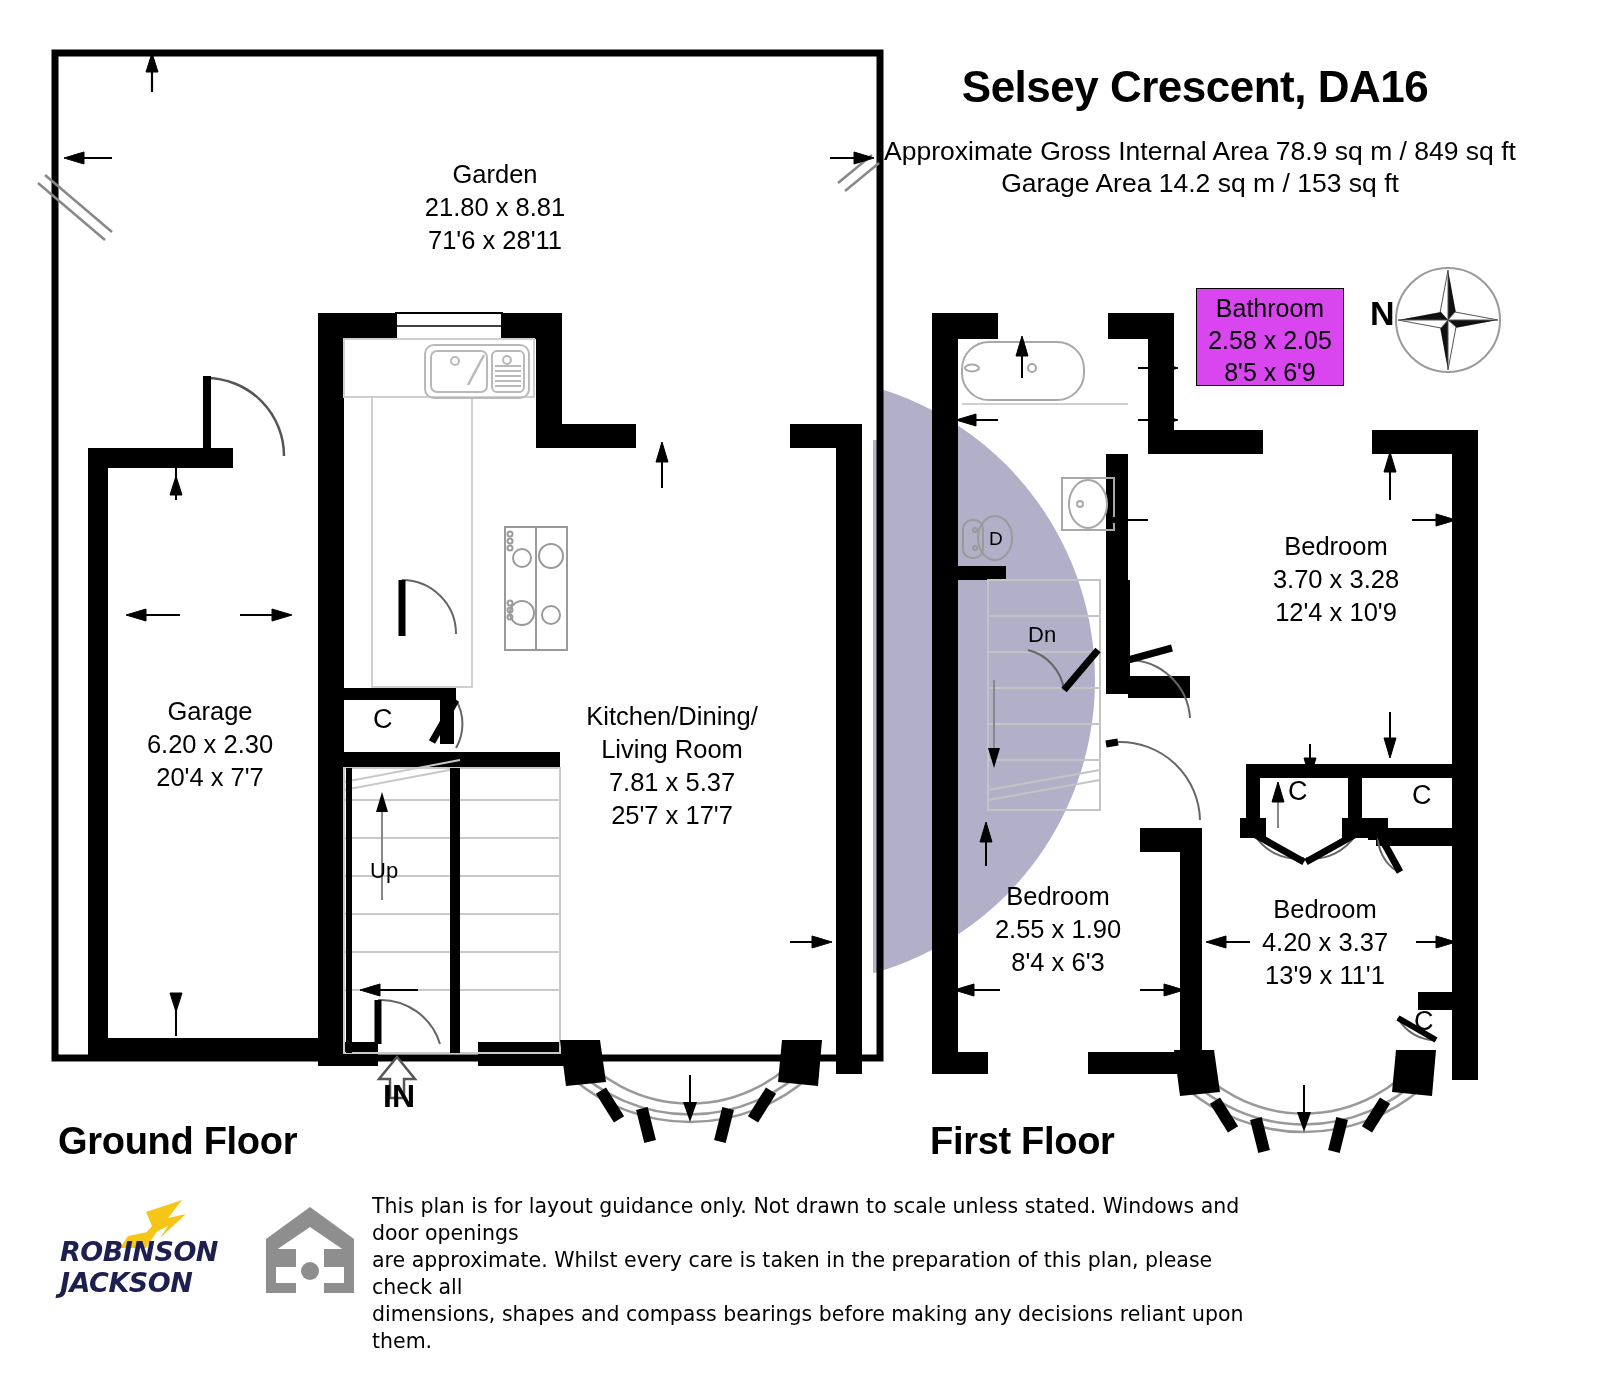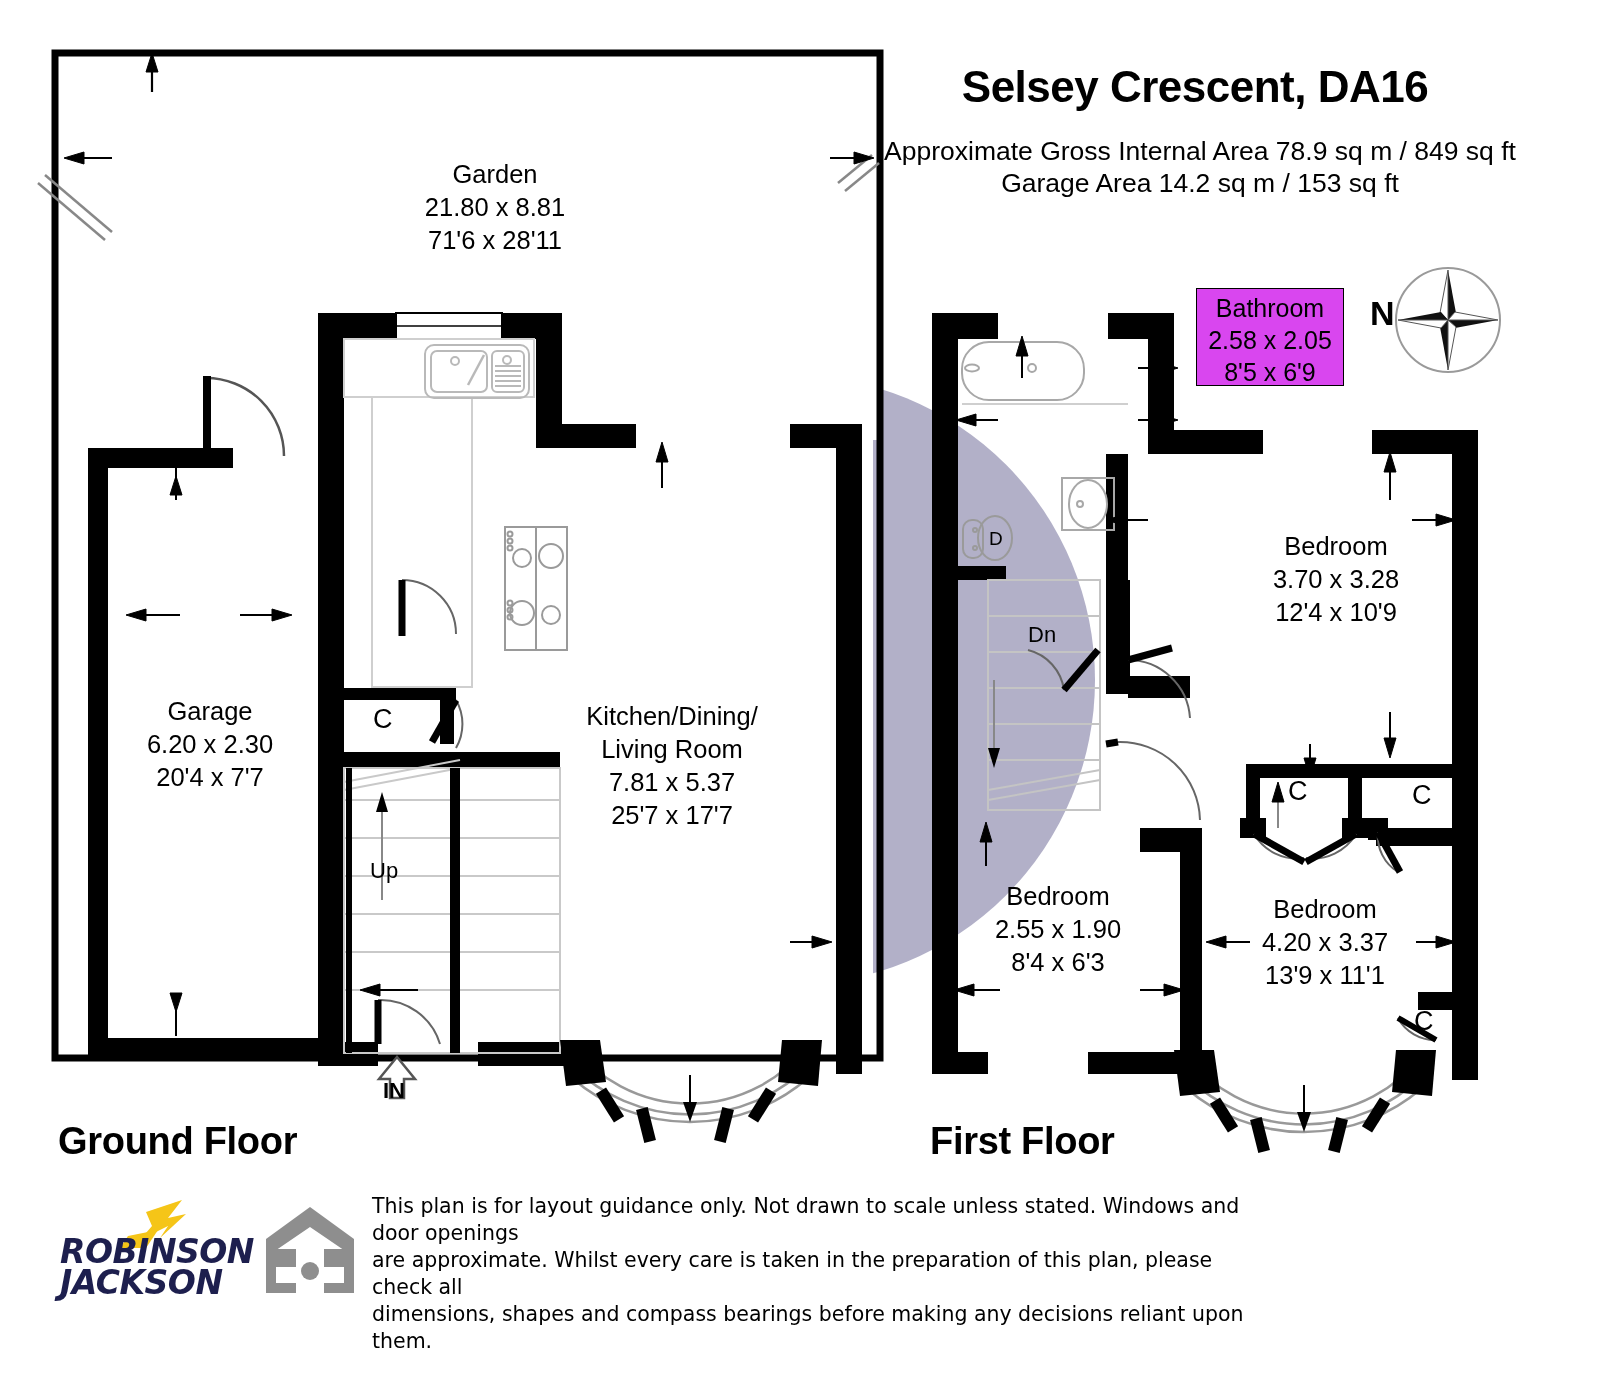--- a/index.html
+++ b/index.html
@@ -107,21 +107,21 @@
     left: 60px; top: 1208px;
     width: 190px; height: 90px;
   }
   #logo .rj-text {
     position: absolute;
     left: 0; top: 28px;
     width: 190px;
     font-family: "DejaVu Sans", sans-serif;
     font-weight: bold;
     font-style: italic;
-    font-size: 33px;
+    font-size: 27px;
     line-height: 31px;
     color: #1d1f4e;
     letter-spacing: -0.5px;
   }
 
   svg { display: block; }
   .plan-svg { position: absolute; left: 0; top: 0; }
 </style>
 </head>
 <body>
@@ -523,21 +523,21 @@
   <div class="clabel" style="left:373px; top:704px;">C</div>
   <div class="clabel" style="left:1288px; top:776px;">C</div>
   <div class="clabel" style="left:1412px; top:780px;">C</div>
   <div class="clabel" style="left:1414px; top:1006px;">C</div>
 
   <div class="small-note" style="left:370px; top:858px;">Up</div>
   <div class="small-note" style="left:1028px; top:622px;">Dn</div>
 
   <div style="position:absolute; left:989px; top:528px; font-size:19px;">D</div>
 
-  <div style="position:absolute; left:383px; top:1078px; font-size:22px; font-weight:bold;">IN</div>
+  <div style="position:absolute; left:383px; top:1078px; font-size:32px; font-weight:bold;">IN</div>
 
   <div class="floor-title" id="gf-title">Ground Floor</div>
   <div class="floor-title" id="ff-title">First Floor</div>
 
   <div id="disclaimer">
     <div>This plan is for layout guidance only. Not drawn to scale unless stated. Windows and door openings</div>
     <div>are approximate. Whilst every care is taken in the preparation of this plan, please check all</div>
     <div>dimensions, shapes and compass bearings before making any decisions reliant upon them.</div>
   </div>
 

